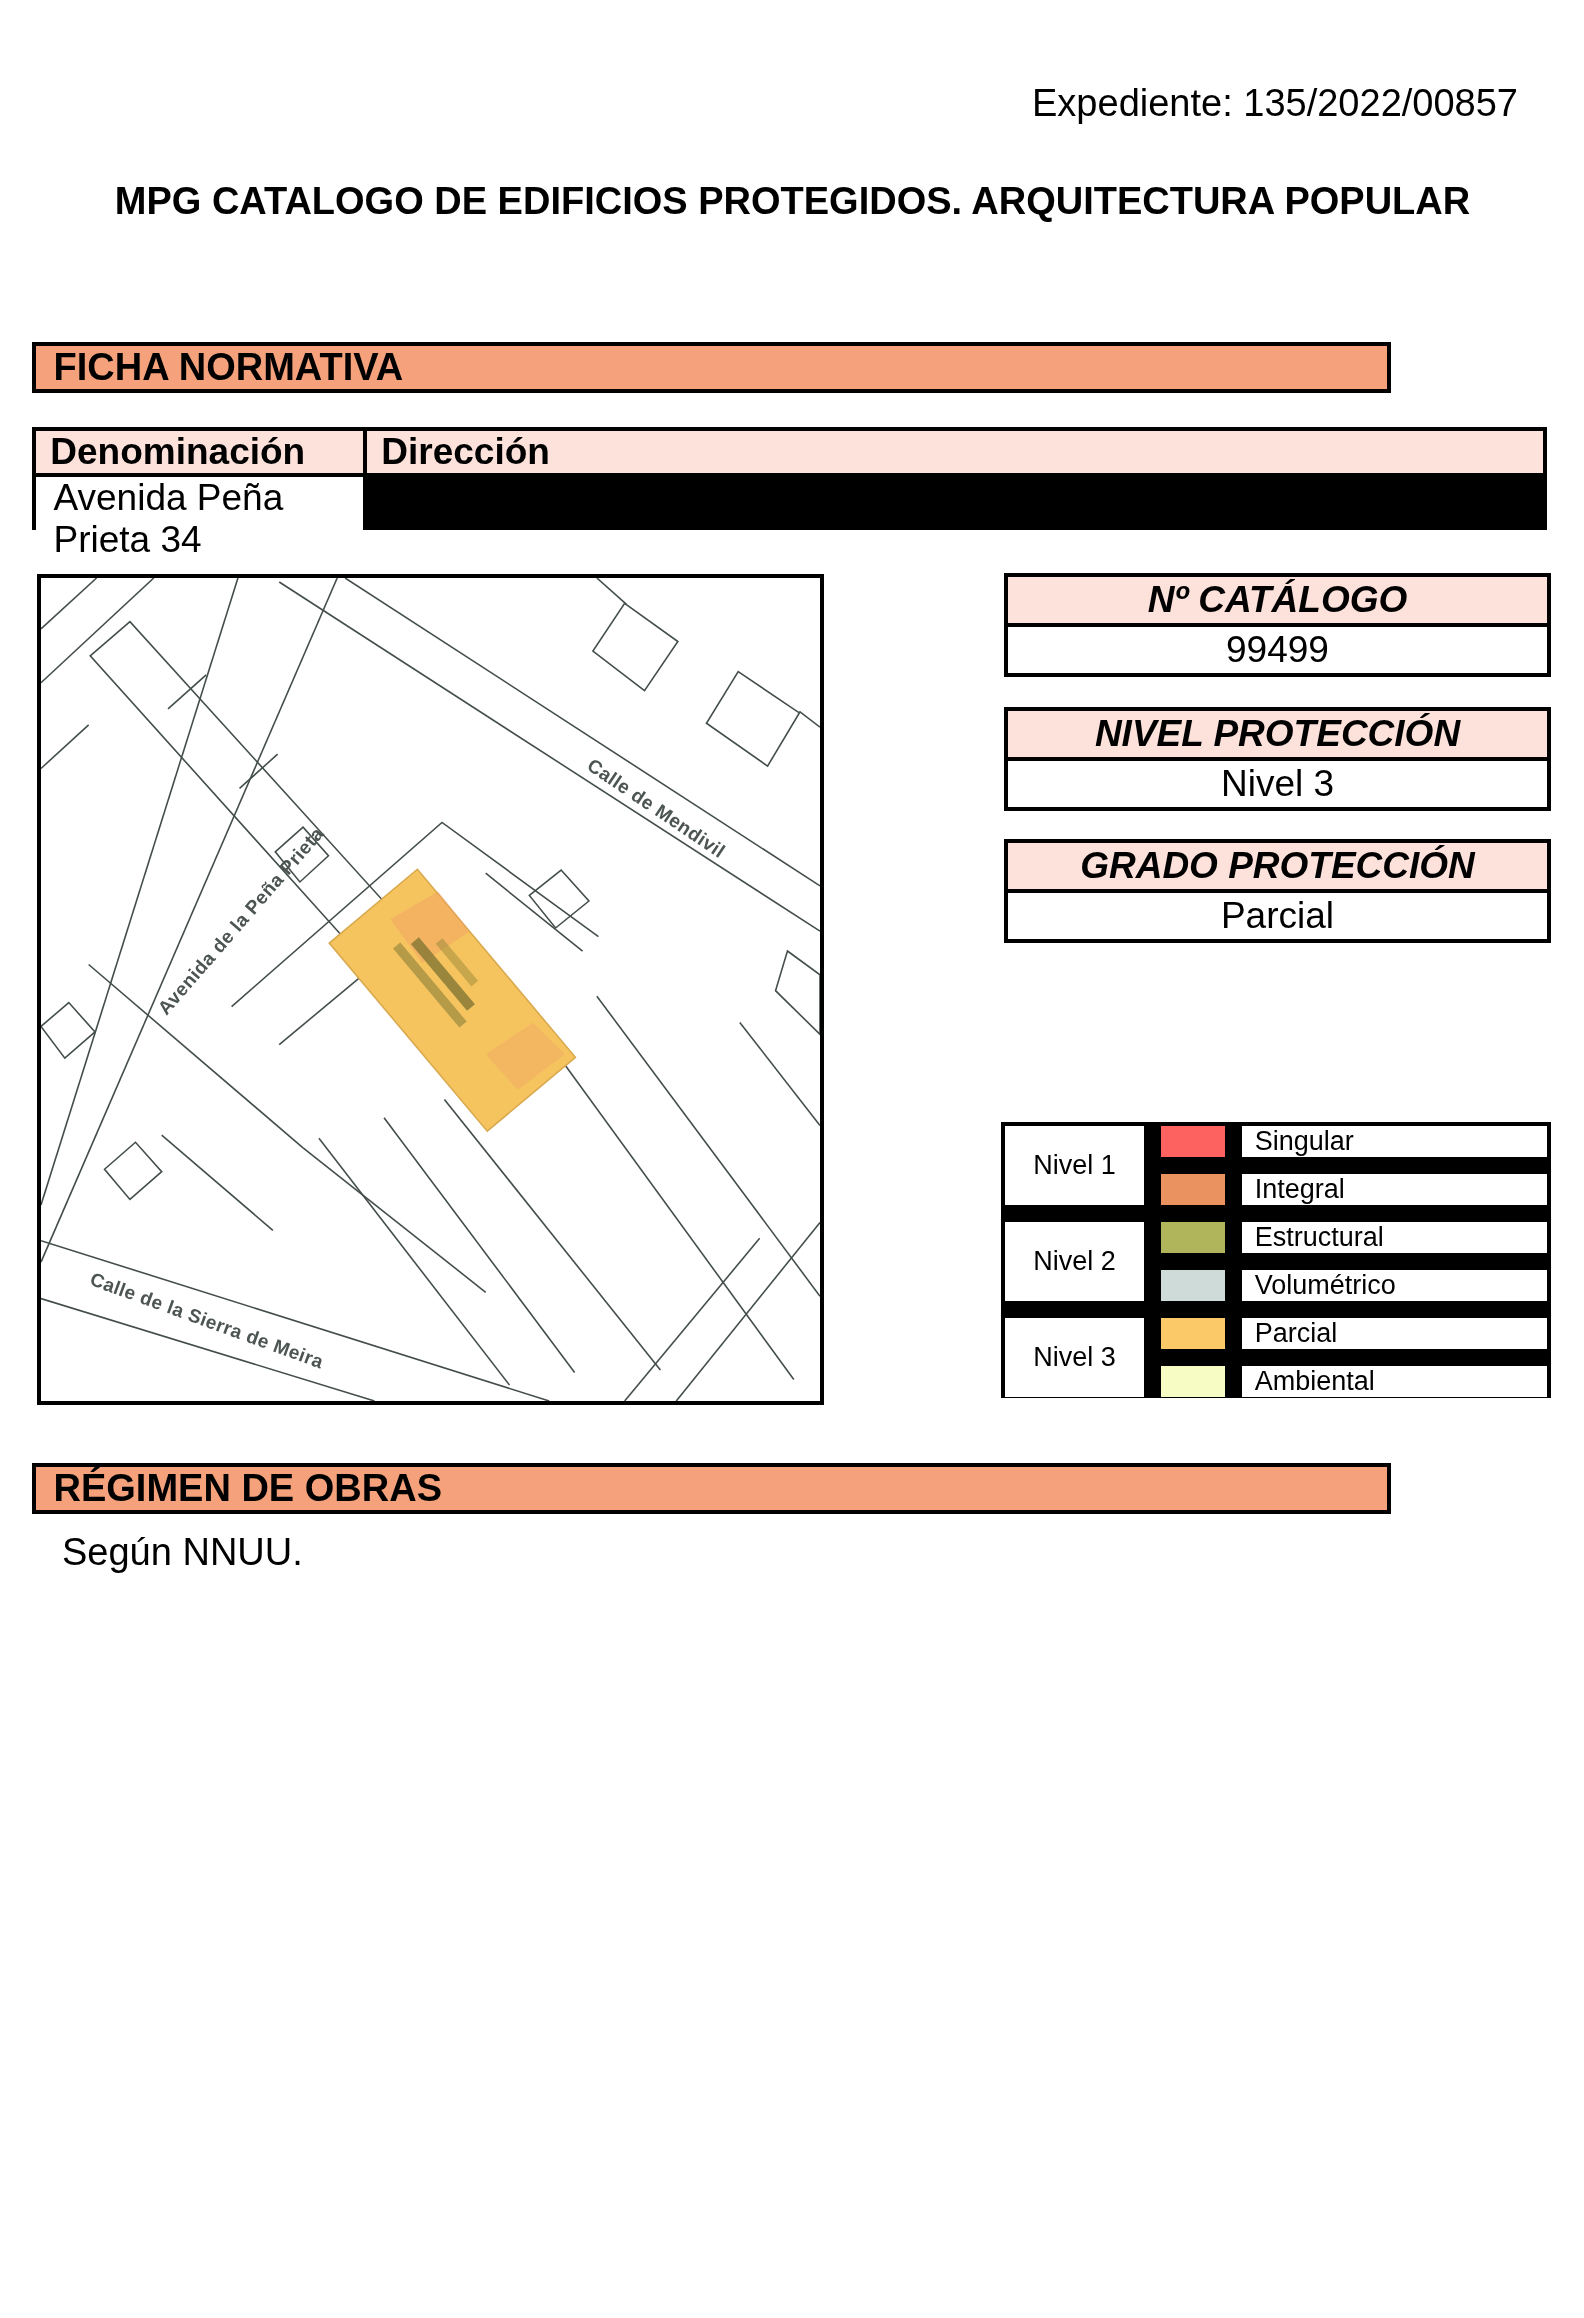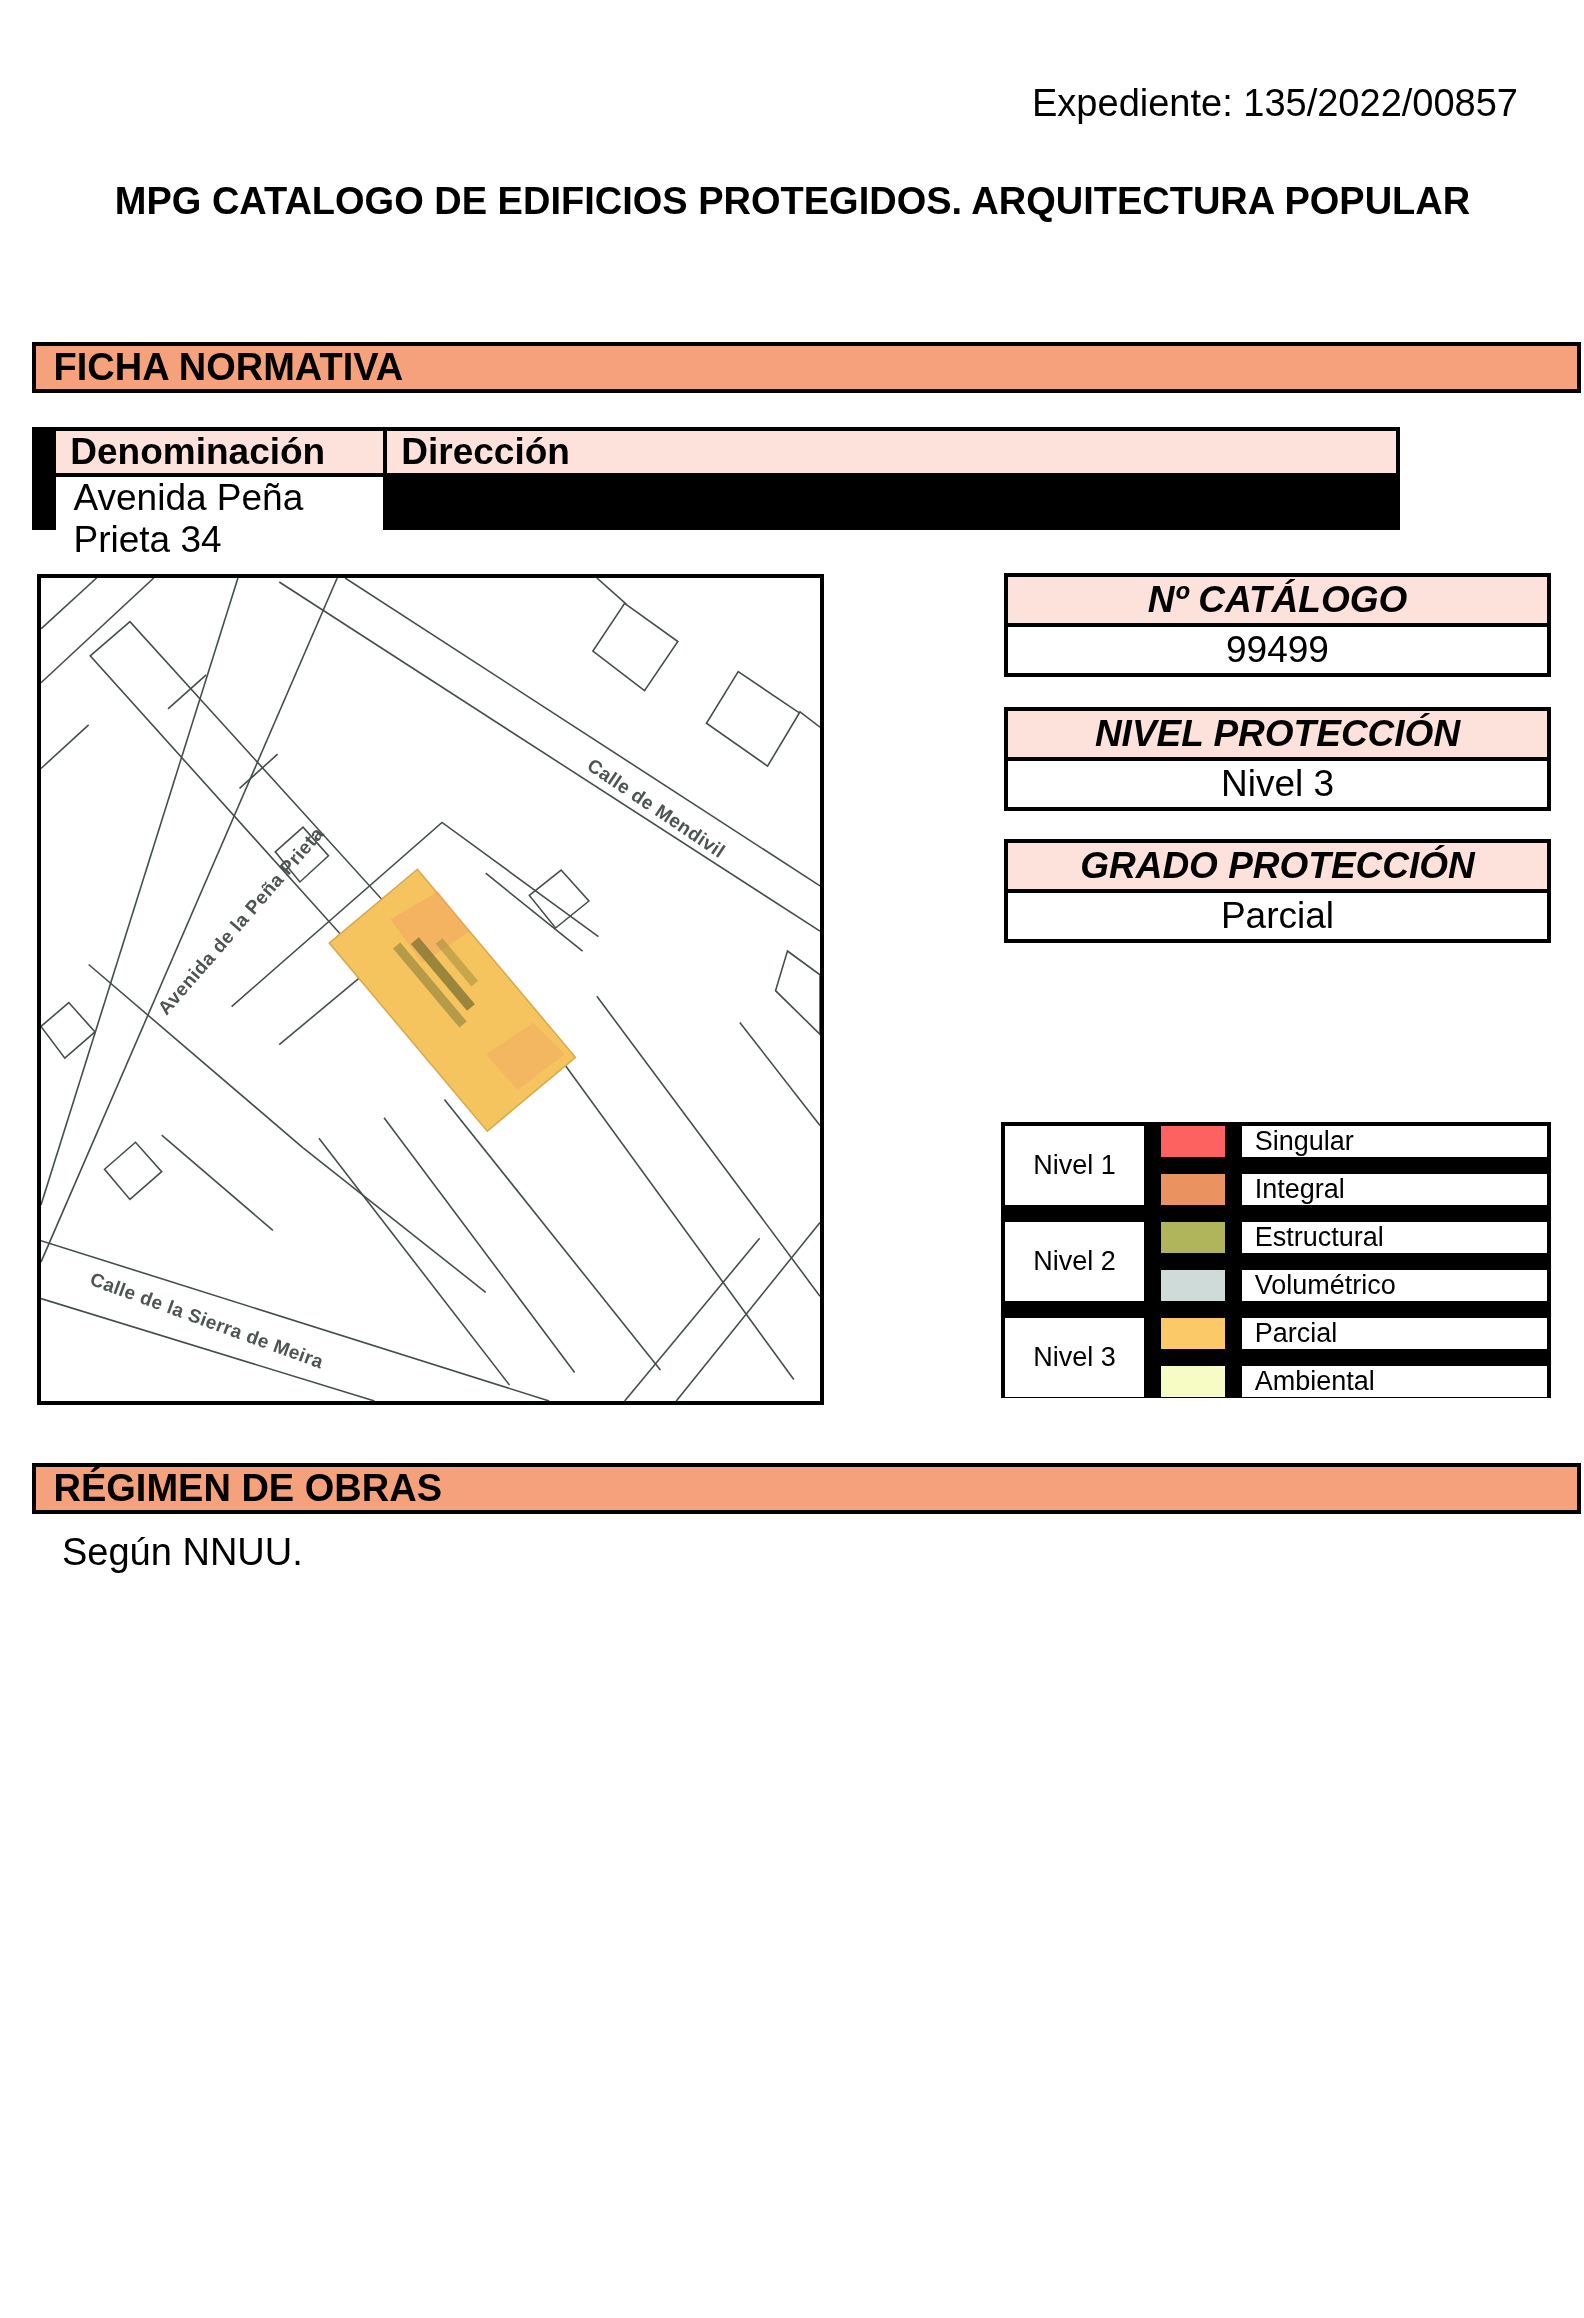--- a/index.html
+++ b/index.html
@@ -12,32 +12,32 @@
 
   
   .expediente{top:83px;right:67px;font-size:38px;line-height:1.1;}
 
   
   .doc-title{top:181px;left:0;width:100%;text-align:center;
     font-size:38px;font-weight:bold;line-height:1.07;}
 
   
   .section-bar{
-    left:32px;width:1549px;height:51px;
+    left:32px;width:1359px;height:51px;
     border:4.8px solid #000;display:flex;align-items:center;
     padding-left:17.5px;font-size:38px;font-weight:bold;
   }
   .bar-ficha{top:342px;}
   .bar-regimen{top:1463px;}
 
   
   .fields-table{
-    left:32px;top:427px;width:1368px;height:103px;
+    left:32px;top:427px;width:1515px;height:103px;
     border:4.8px solid #000;background:#000;
-    display:grid;grid-template-columns:327px 1fr;grid-template-rows:1fr 1fr;gap:4px;padding-left:20px;
+    display:grid;grid-template-columns:327px 1fr;grid-template-rows:1fr 1fr;gap:4px;
   }
   .fields-table .cell{display:flex;align-items:center;background:#fff;font-size:37px;}
   .fields-table .lbl{font-weight:bold;padding-left:14.3px;}
   .fields-table .val{padding-left:17.5px;}
 
   
   .map-box{left:37px;top:574px;width:787px;height:831px;border:4px solid #000;background:#fff;overflow:hidden;}
   .map-box svg{display:block;width:100%;height:100%;}
   .map-street-label{font-size:24px;font-weight:bold;fill:#4d5553;letter-spacing:.5px;}
 

